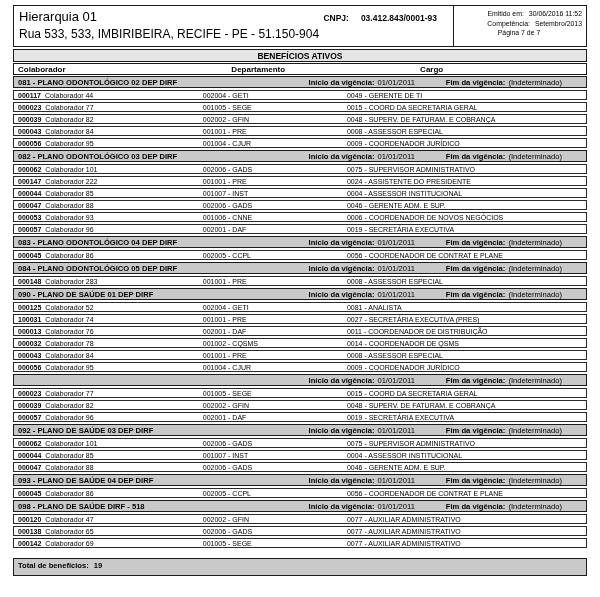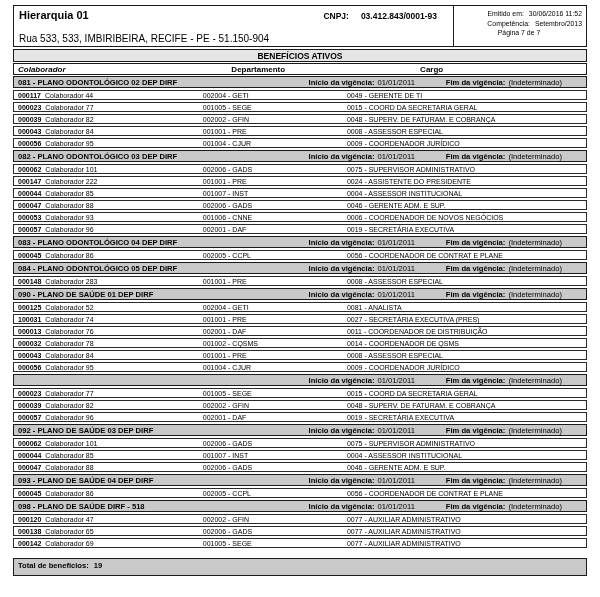--- a/index.html
+++ b/index.html
@@ -8,38 +8,38 @@
     background:#ffffff; color:#000;
     font-family:"Liberation Sans", sans-serif;
     -webkit-font-smoothing:antialiased;
   }
   .page { padding:5px 13px 0 13px; }
 
   
   .hdr-box { border:1px solid #1b1b1b; display:flex; height:42px; box-sizing:border-box; }
   .hdr-left { flex:1; padding:3px 0 0 5px; min-width:0; }
   .hdr-line1 { display:flex; justify-content:space-between; align-items:baseline; padding-right:16px; }
-  .hierarchy { font-weight:bold; font-size:11px; }
+  .hierarchy { font-weight:normal; font-size:13px; }
   .cnpj { font-weight:bold; font-size:8.5px; white-space:nowrap; }
   .cnpj .cnpj-val { margin-left:12px; }
-  .address { font-size:10px; margin-top:12px; }
+  .address { font-size:12px; margin-top:3px; }
   .hdr-right { width:133px; border-left:1px solid #1b1b1b; box-sizing:border-box;
                padding:4px 4px 0 2px; font-size:6.9px; }
   .hdr-right .line { display:flex; justify-content:flex-end; gap:5px; margin-bottom:2.5px; white-space:nowrap; }
   .hdr-right .line.center { justify-content:center; }
 
   
   .section-band { margin-top:2px; border:1px solid #1b1b1b; background:#e5e5e5;
                   height:13px; line-height:12px; text-align:center;
                   font-weight:bold; font-size:8.5px; box-sizing:border-box; }
 
   
   .col-hdr { margin-top:1px; border:1px solid #1b1b1b; height:12px; line-height:11px;
              font-weight:bold; font-size:8px; position:relative; box-sizing:border-box; }
-  .ch-colab { position:absolute; left:4px;font-style:italic; }
+  .ch-colab { position:absolute; left:4px; }
   .ch-dept  { position:absolute; left:38%; }
   .ch-cargo { position:absolute; left:71%; }
 
   
   #groups { margin-top:1px; }
   .group-header { border:1px solid #1b1b1b; background:#c9c9c9; height:12px; line-height:11px;
                   margin-bottom:2px; position:relative; font-size:7.6px; box-sizing:border-box; white-space:nowrap; }
   .g-title  { position:absolute; left:4px; font-weight:bold; }
   .g-inicio { position:absolute; left:51.5%; }
   .g-fim    { position:absolute; left:75.5%; }

